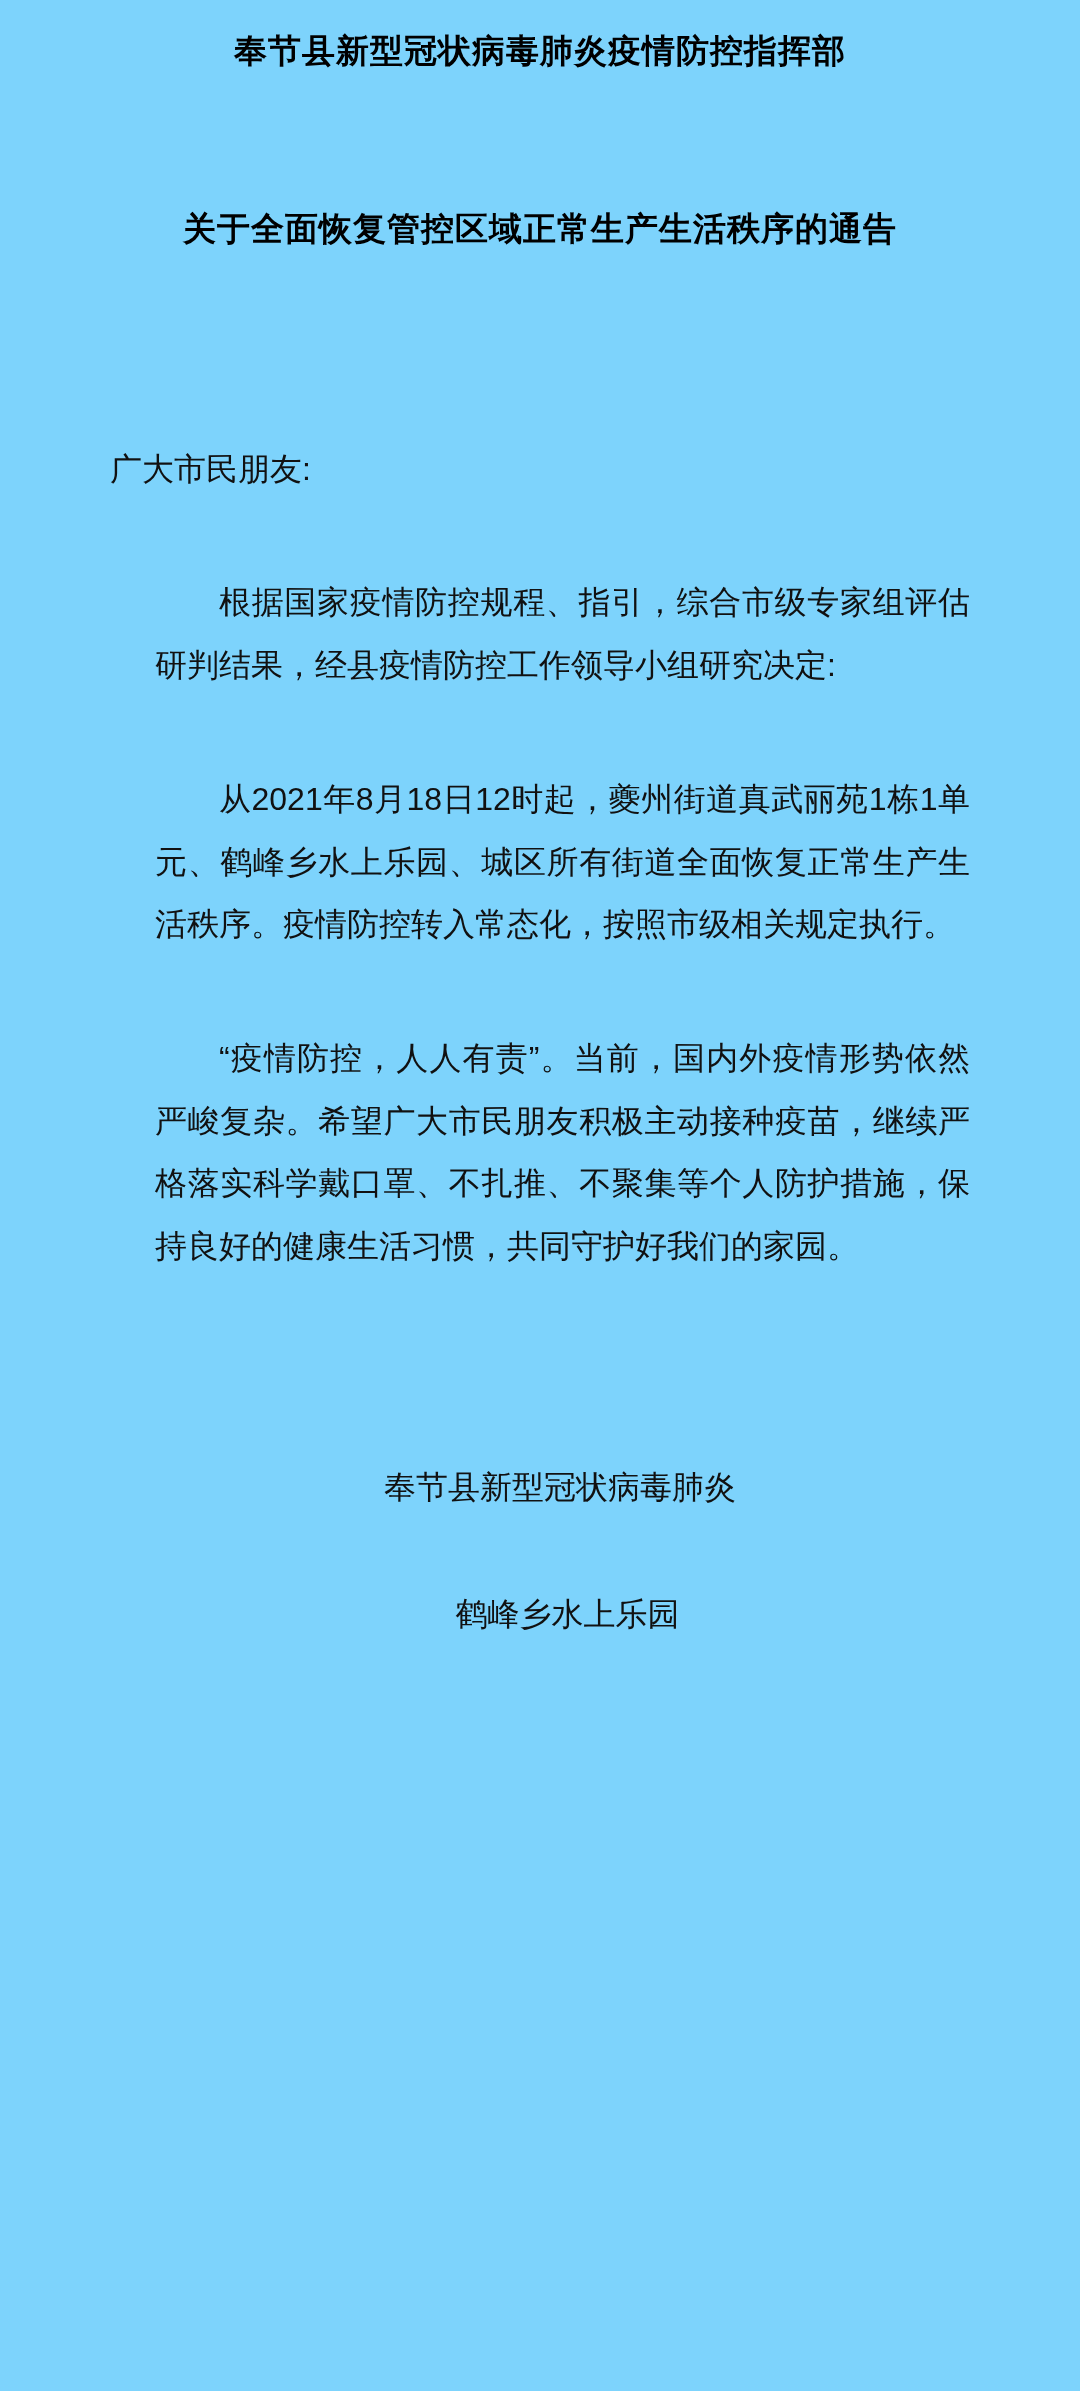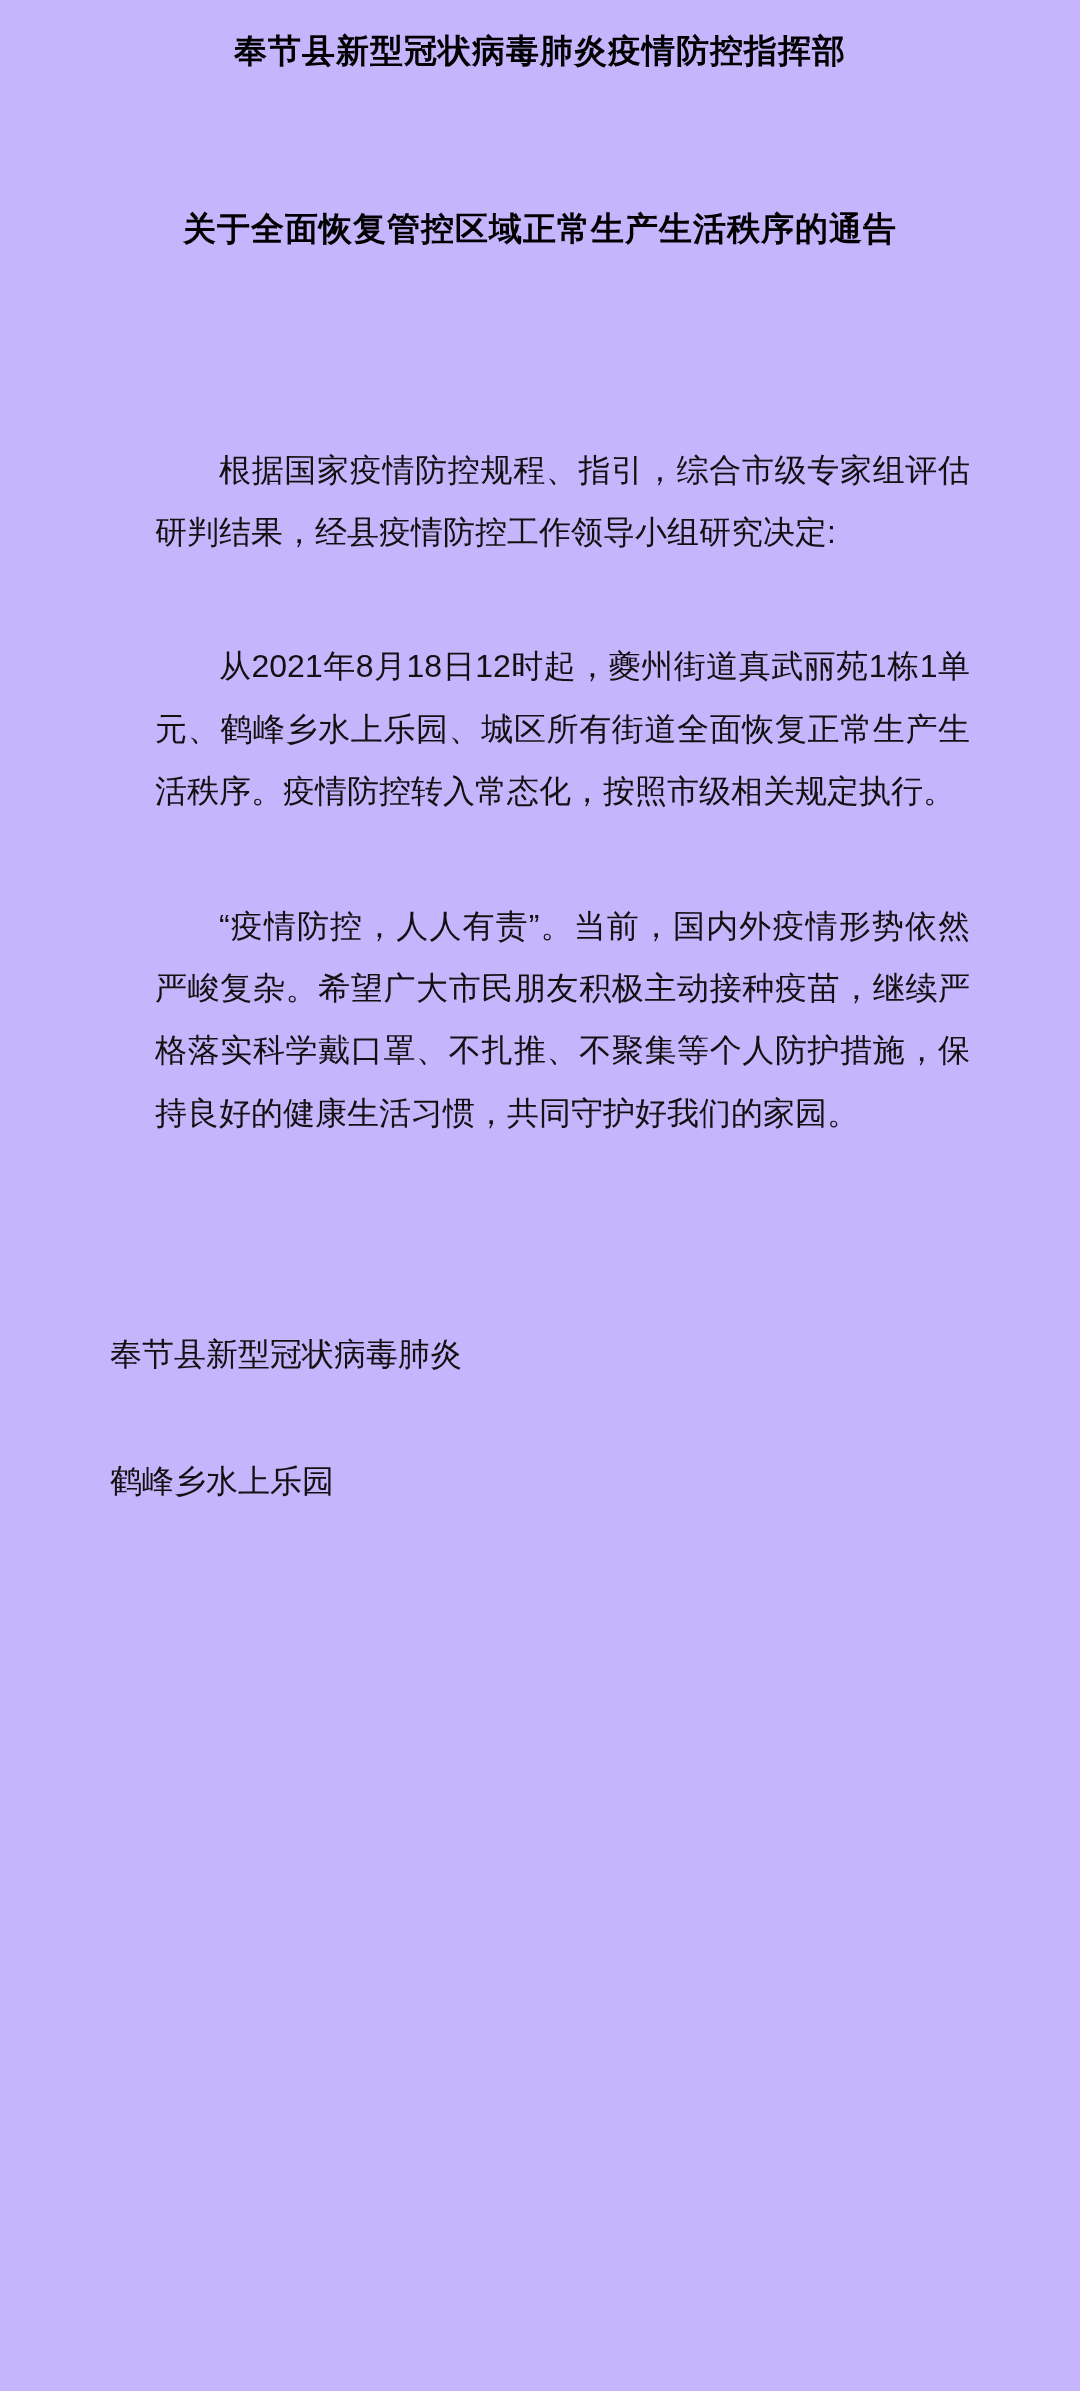--- a/index.html
+++ b/index.html
@@ -11,21 +11,21 @@
     width: 1080px;
     height: 2391px;
     font-family: "Liberation Sans", "DejaVu Sans", sans-serif;
     color: #111111;
     overflow: hidden;
   }
   .page {
     position: relative;
     width: 1080px;
     height: 2391px;
-    background: #c4b5fd;
+    background: #7dd3fc;
     box-sizing: border-box;
   }
   .org-header {
     text-align: center;
     font-size: 33px;
     font-weight: bold;
     letter-spacing: 1px;
     padding-top: 28px;
     line-height: 1.4;
     color: #000000;
@@ -56,21 +56,21 @@
     text-indent: 2em;
     margin-top: 72px;
     color: #111111;
     margin-left: 45px;
   }
   .signature {
     margin-top: 180px;
     padding: 0 40px 0 110px;
     font-size: 32px;
     line-height: 1.9;
-    text-align: left;
+    text-align: center;
     color: #111111;
   }
   .sign-line {
     margin-bottom: 66px;
   }
   .sign-line.last {
     margin-bottom: 0;
   }
   .sign-dept {
     padding-right: 30px;
@@ -86,20 +86,21 @@
 <body>
 
 <div class="page">
 
   <div class="org-header">奉节县新型冠状病毒肺炎疫情防控指挥部</div>
 
   <div class="doc-title">关于全面恢复管控区域正常生产生活秩序的通告</div>
 
   <div class="body-block">
 
+    <div class="salutation">广大市民朋友:</div>
 
     <p class="para">根据国家疫情防控规程、指引，综合市级专家组评估研判结果，经县疫情防控工作领导小组研究决定:</p>
 
     <p class="para">从2021年8月18日12时起，夔州街道真武丽苑1栋1单元、鹤峰乡水上乐园、城区所有街道全面恢复正常生产生活秩序。疫情防控转入常态化，按照市级相关规定执行。</p>
 
     <p class="para">“疫情防控，人人有责”。当前，国内外疫情形势依然严峻复杂。希望广大市民朋友积极主动接种疫苗，继续严格落实科学戴口罩、不扎推、不聚集等个人防护措施，保持良好的健康生活习惯，共同守护好我们的家园。</p>
 
   </div>
 
   <div class="signature">

